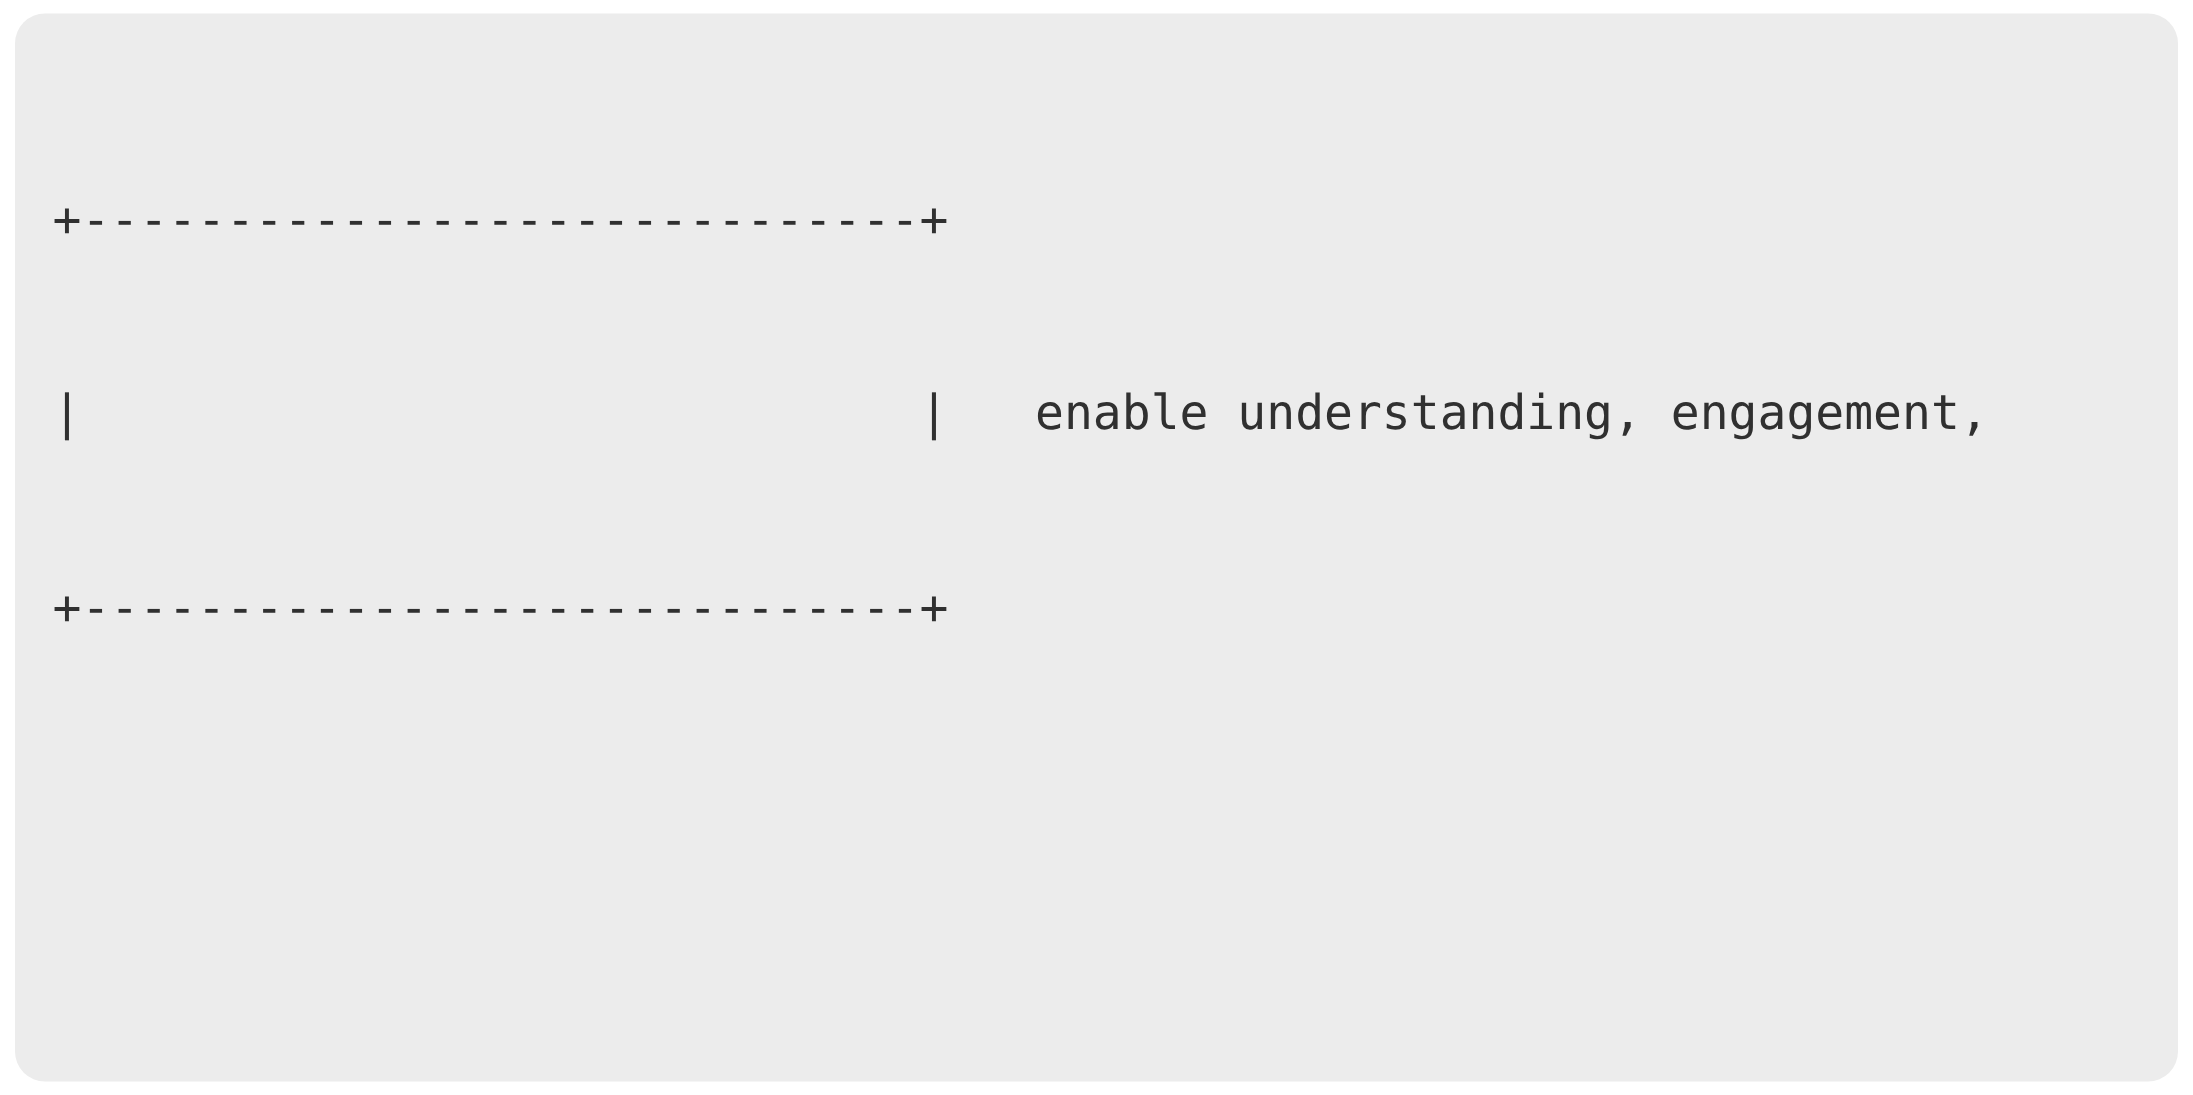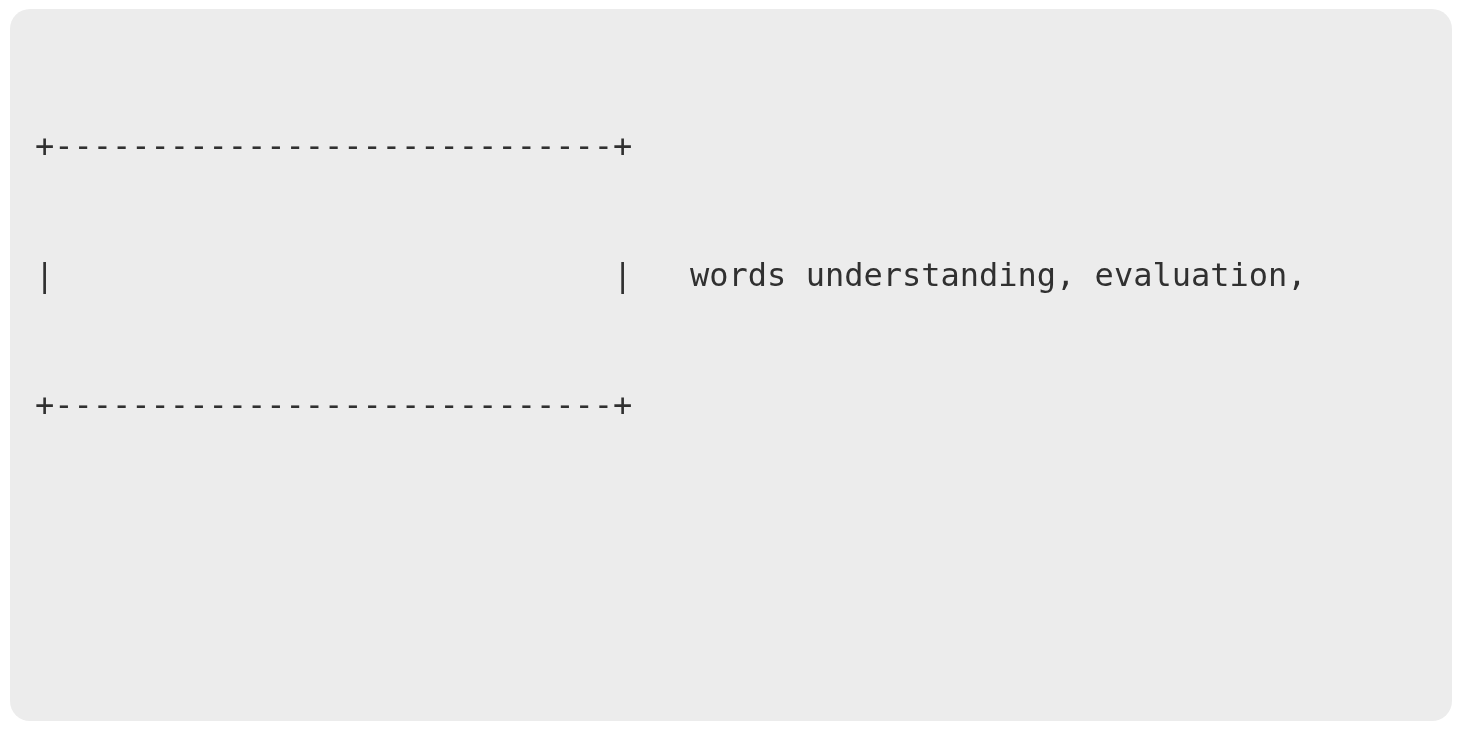--- a/index.html
+++ b/index.html
@@ -38,21 +38,21 @@
   .ascii .line {
     height: 43.3px;
   }
 </style>
 </head>
 <body>
 
 <div class="panel">
   <div class="ascii">
     <div class="line">+-----------------------------+</div>
-    <div class="line">|                             |   words understanding, evaluation,</div>
+    <div class="line">|                             |   enable understanding, engagement,</div>
     <div class="line">+-----------------------------+</div>
     
     
     
     
     
     
     
     
     

